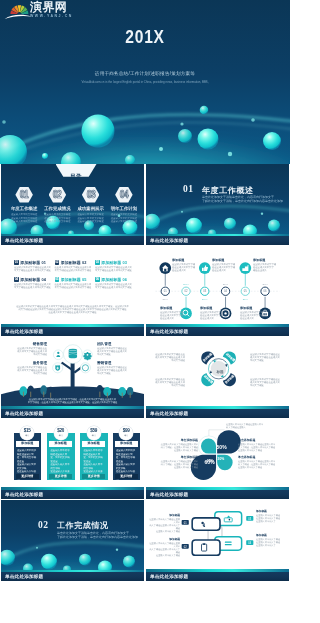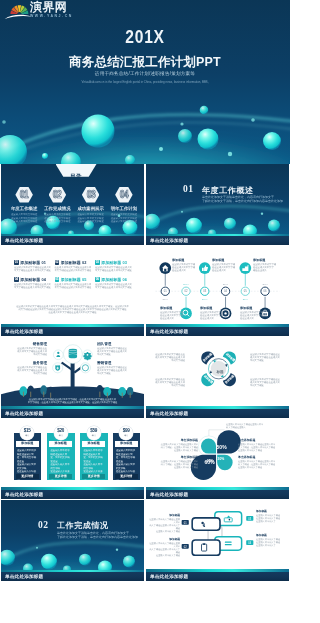--- a/index.html
+++ b/index.html
@@ -183,21 +183,20 @@
         <path d="M7.30 0.56A9.0 9.0 0 0 1 10.70 0.56L9.41 7.24A2.2 2.2 0 0 0 8.59 7.24Z" fill="#f5c427"></path>
         <path d="M11.31 0.70A9.0 9.0 0 0 1 14.36 2.17L10.31 7.63A2.2 2.2 0 0 0 9.56 7.27Z" fill="#b9cf38"></path>
         <path d="M14.85 2.56A9.0 9.0 0 0 1 16.97 5.21L10.95 8.38A2.2 2.2 0 0 0 10.43 7.73Z" fill="#5ab455"></path>
         <path d="M17.24 5.78A9.0 9.0 0 0 1 17.99 9.09L11.20 9.32A2.2 2.2 0 0 0 11.01 8.52Z" fill="#1f9e86"></path>
       </g>
       <path d="M4.6 17.9 C 11.5 13.4 23 12.7 31.4 15.6 C 23.2 14.2 11.8 15.2 4.6 17.9 Z" fill="#ffffff"></path>
     </svg>
     <div class="logo-text">演界网</div>
     <div class="logo-url">WWW.YANJ.CN</div>
     <div class="hero-year">201X</div>
-    <div class="hero-title">商务总结汇报工作计划PPT</div>
     <div class="hero-sub">适用于商务总结/工作计划/述职报告/策划方案等</div>
     <div class="hero-en">Virtualdub.com.cn is the largest English portal in China, providing news, business information, BBS,</div>
   </div>
 
   <div class="grid">
 
     <div class="cell col1" style="top:0px;">
       <div class="slide darkslide">
         <svg class="bgfill" viewBox="0 0 143 72" preserveAspectRatio="none">
           <rect width="143" height="72" fill="url(#hbg)"></rect>

